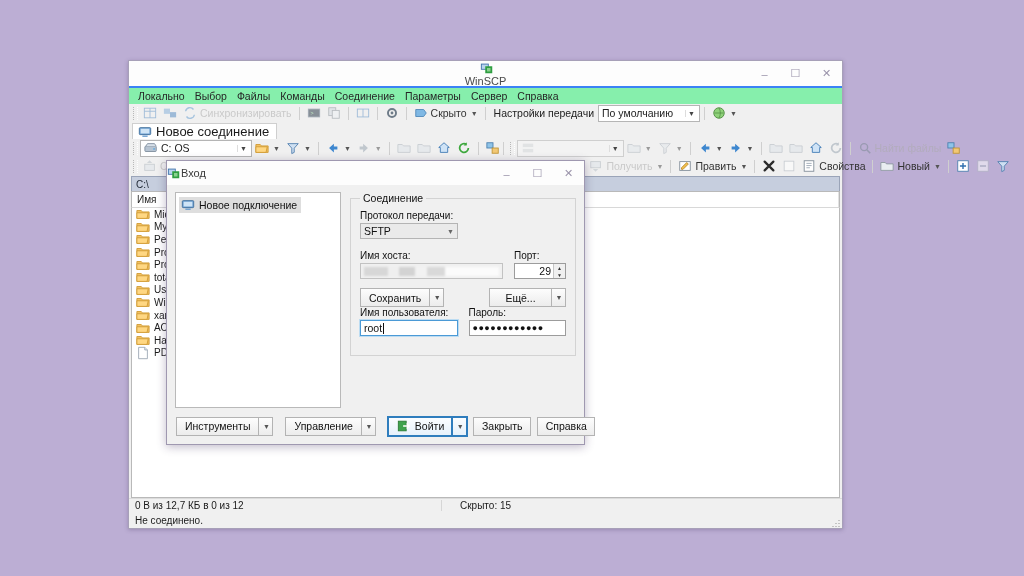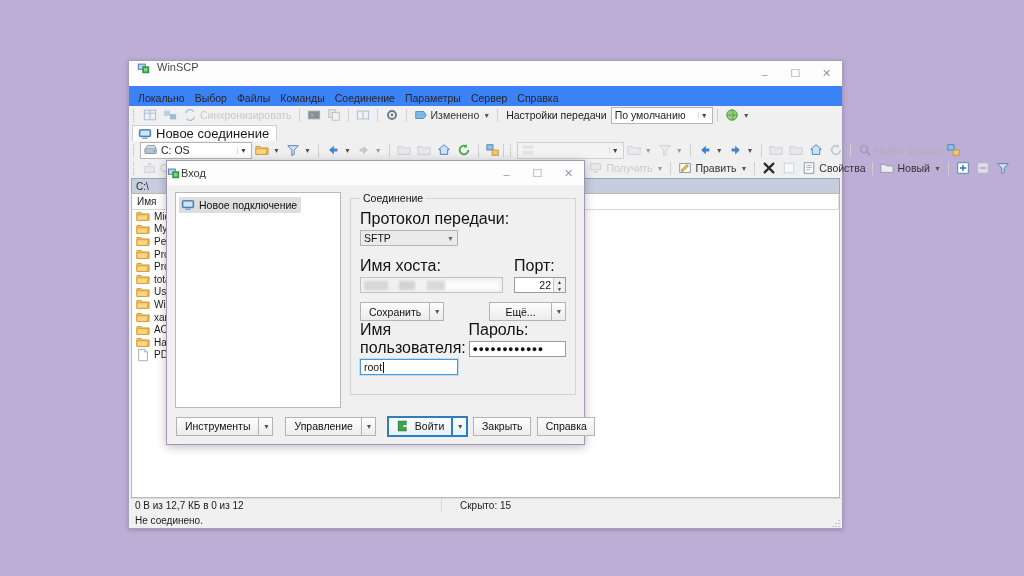--- a/index.html
+++ b/index.html
@@ -24,39 +24,40 @@
     border: 1px solid #a7a0b8;
     box-shadow: 0 1px 4px rgba(60,40,90,.28);
     box-sizing: border-box;
     display: flex; flex-direction: column;
   }
 
   
   .titlebar {
     height: 25px; min-height: 25px;
     background: #fdfdfd;
-    display: flex; align-items: flex-start;
-    border-bottom: 4px solid #3b82f6;
+    display: flex; align-items: center;
+    border-bottom: 2px solid #3b82f6;
     position: relative;
+    flex-direction: column;
   }
   .titlebar .app-ico { margin-left: 8px; margin-right: 6px; display:flex; }
   .titlebar .t-text { font-size: 11px; color: #4a4a4a; }
   .wbtns { position: absolute; right: 0; top: 0; height: 25px; display: flex; }
   .wbtn {
     width: 31px; height: 25px;
     display: flex; align-items: center; justify-content: center;
     color: #9a93aa; font-size: 11px;
   }
 
   
   .menubar {
     height: 16px; min-height: 16px;
     display: flex; align-items: center;
     padding-left: 4px;
-    background: #3b82f6;
+    background: #86efac;
   }
   .menubar .mi {
     padding: 1px 5px; font-size: 10.5px; color: #262626;
     line-height: 14px;
   }
 
   
   .tbrow {
     min-height: 18px; height: 18px;
     display: flex; align-items: center;
@@ -202,21 +203,21 @@
     align-self: flex-start; width: fit-content;
   }
   .dlg-right { flex: 1; min-width: 0; }
 
   fieldset.grp {
     border: 1px solid #d3d3d3; border-radius: 0;
     margin: 0; padding: 6px 9px 9px 9px;
   }
   fieldset.grp legend { font-size: 10.5px; color: #111; padding: 0 3px; }
 
-  .flabel { font-size: 16px; color: #111; margin-bottom: 2px; display: block; }
+  .flabel { font-size: 10px; color: #111; margin-bottom: 2px; display: block; }
   .field {
     height: 16px; background: #fff; border: 1px solid #9c9c9c;
     box-sizing: border-box; display: flex; align-items: center;
     padding: 0 3px; font-size: 10.5px; color: #111;
   }
   .field.focus { border: 1px solid #4b9ad6; outline: 1px solid #bcdcf2; }
   .field.dis { background: #f0f0f0; border-color: #c2c2c2; }
   .field.sel-combo {
     background: #eaeaea; border-color: #b4b4b4;
     justify-content: space-between;
@@ -341,21 +342,21 @@
       <svg class="ico" viewBox="0 0 16 16">
           <circle cx="8" cy="8" r="4.6" fill="none" stroke="#6e7b88" stroke-width="2.2"></circle>
           <circle cx="8" cy="8" r="1.6" fill="#6e7b88"></circle>
         </svg>
     </div>
     <div class="sep"></div>
     <div class="tbtn">
       <svg class="ico" viewBox="0 0 16 16">
           <path d="M2 4h9l3 4-3 4H2z" fill="#7fb8e4" stroke="#4e87b8"></path>
         </svg>
-      <span>Изменено</span>
+      <span>Скрыто</span>
       <span class="caret">▼</span>
     </div>
     <div class="sep"></div>
     <span class="tlabel">Настройки передачи</span>
     <div class="tcombo" style="width:95px">
       <span class="cval">По умолчанию</span>
       <span class="cbtn">▼</span>
     </div>
     <div class="sep"></div>
     <div class="tbtn">
@@ -828,21 +829,21 @@
         <div style="display:flex; gap:11px; margin-bottom:9px;">
           <div style="flex:1; min-width:0">
             <label class="flabel">Имя хоста:</label>
             <div class="field dis">
               <span class="blurbar"></span>
             </div>
           </div>
           <div style="width:52px">
             <label class="flabel">Порт:</label>
             <div class="field" style="padding-right:0; justify-content:flex-end">
-              <span style="margin-right:2px">22</span>
+              <span style="margin-right:2px">29</span>
               <span class="spin">
                 <div>▲</div>
                 <div>▼</div>
               </span>
             </div>
           </div>
         </div>
 
         <div style="display:flex; align-items:center;">
           <span class="btn-group">

